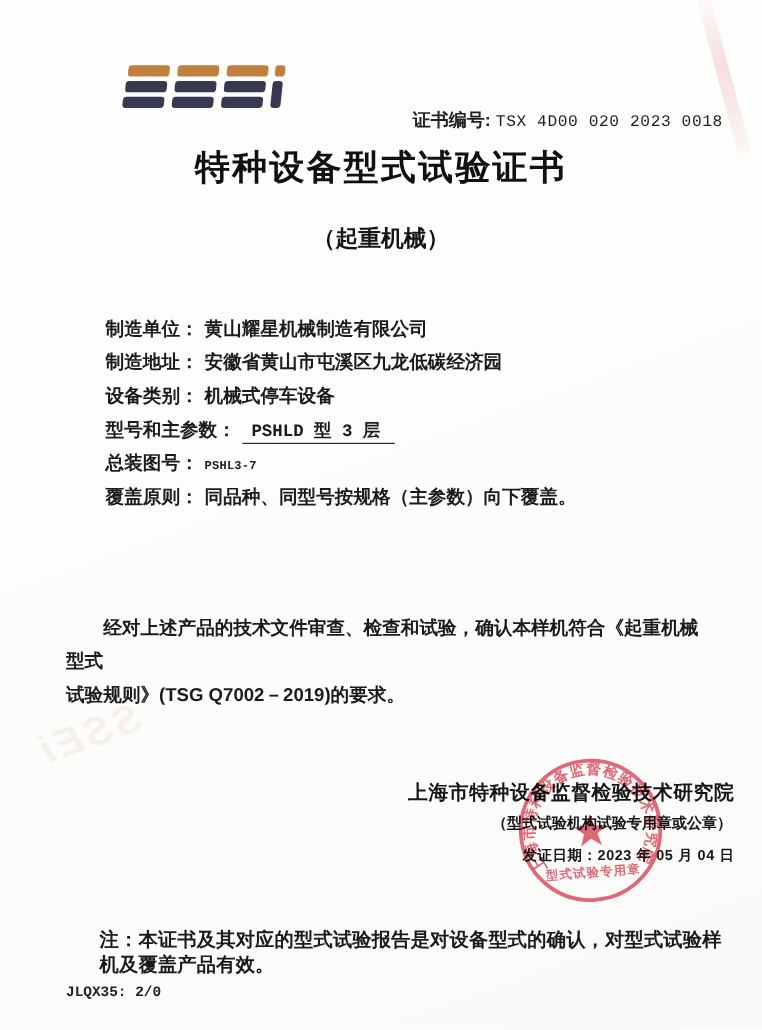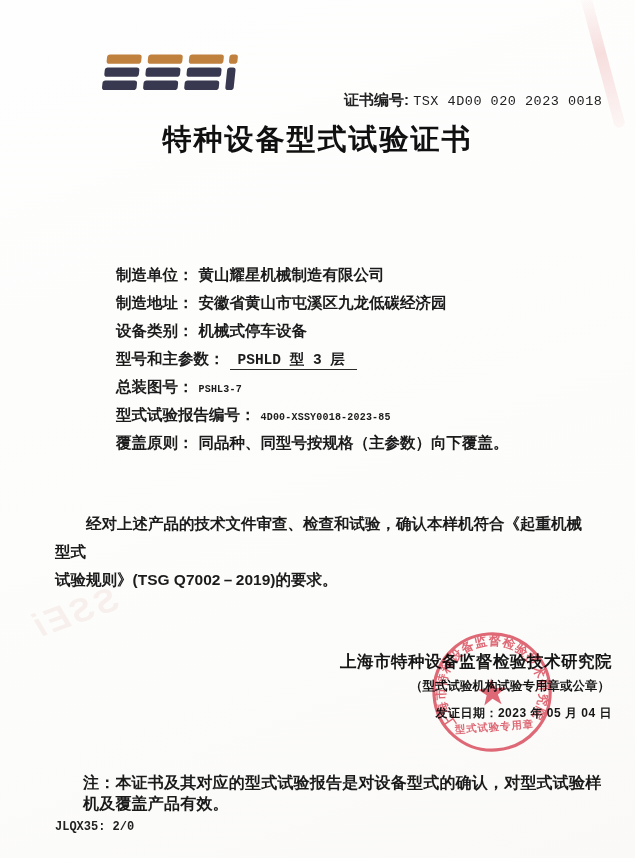--- a/index.html
+++ b/index.html
@@ -16,21 +16,21 @@
   .cert-no{position:absolute;left:344px;top:63px;font-size:15px;font-weight:600;color:#222;white-space:nowrap;margin-top:28px;}
   .cert-no .num{font-family:"Liberation Mono",monospace;font-weight:500;font-size:13.5px;letter-spacing:.5px;}
 
   
   .title{position:absolute;top:120px;left:0;width:100%;text-align:center;
     font-size:29px;font-weight:700;letter-spacing:2px;color:#101010;}
   .subtitle{position:absolute;top:186px;left:0;width:100%;text-align:center;
     font-size:19px;font-weight:700;color:#151515;}
 
   
-  .fields{position:absolute;left:88px;top:261px;margin-left:28px;}
+  .fields{position:absolute;left:88px;top:261px;}
   .field-row{height:28px;line-height:28px;font-size:15.5px;font-weight:600;white-space:nowrap;color:#1b1b1b;}
   .field-value{margin-left:5px;}
   .val-mono{font-family:"Liberation Mono",monospace;font-size:10px;letter-spacing:.2px;}
   .val-underline{font-family:"Liberation Mono",monospace;font-size:14.5px;
     border-bottom:1.5px solid #2a2a2a;padding:0 12px 1px 8px;}
   .val-dash{padding-left:42px;}
 
   
   .statement{position:absolute;left:55px;top:510px;width:535px;
     font-size:15.5px;font-weight:600;line-height:28px;text-indent:2em;
@@ -87,20 +87,21 @@
       <rect x="140" y="14" width="9" height="24" rx="3" fill="#383850"></rect>
     </g>
   </svg>
 
   <div class="cert-no">
     <span>证书编号:</span>
     <span class="num">TSX 4D00 020 2023 0018</span>
   </div>
 
   <div class="title">特种设备型式试验证书</div>
+  <div class="subtitle">（起重机械）</div>
 
   <div class="fields">
 
       <div class="field-row">
         <span class="field-label">制造单位：</span><span class="field-value val-plain">黄山耀星机械制造有限公司</span>
       </div>
 
       <div class="field-row">
         <span class="field-label">制造地址：</span><span class="field-value val-plain">安徽省黄山市屯溪区九龙低碳经济园</span>
       </div>
@@ -111,23 +112,20 @@
 
 
       <div class="field-row">
         <span class="field-label">型号和主参数：</span><span class="field-value val-underline">PSHLD 型  3 层</span>
       </div>
 
       <div class="field-row">
         <span class="field-label">总装图号：</span><span class="field-value val-mono">PSHL3-7</span>
       </div>
 
-      <div class="field-row">
-        <span class="field-label">型式试验报告编号：</span><span class="field-value val-mono">4D00-XSSY0018-2023-85</span>
-      </div>
 
       <div class="field-row">
         <span class="field-label">覆盖原则：</span><span class="field-value val-plain">同品种、同型号按规格（主参数）向下覆盖。</span>
       </div>
     </div>
 
   <div class="statement">经对上述产品的技术文件审查、检查和试验，确认本样机符合《起重机械型式
 试验规则》(TSG Q7002－2019)的要求。</div>
 
   <div class="issuer">

